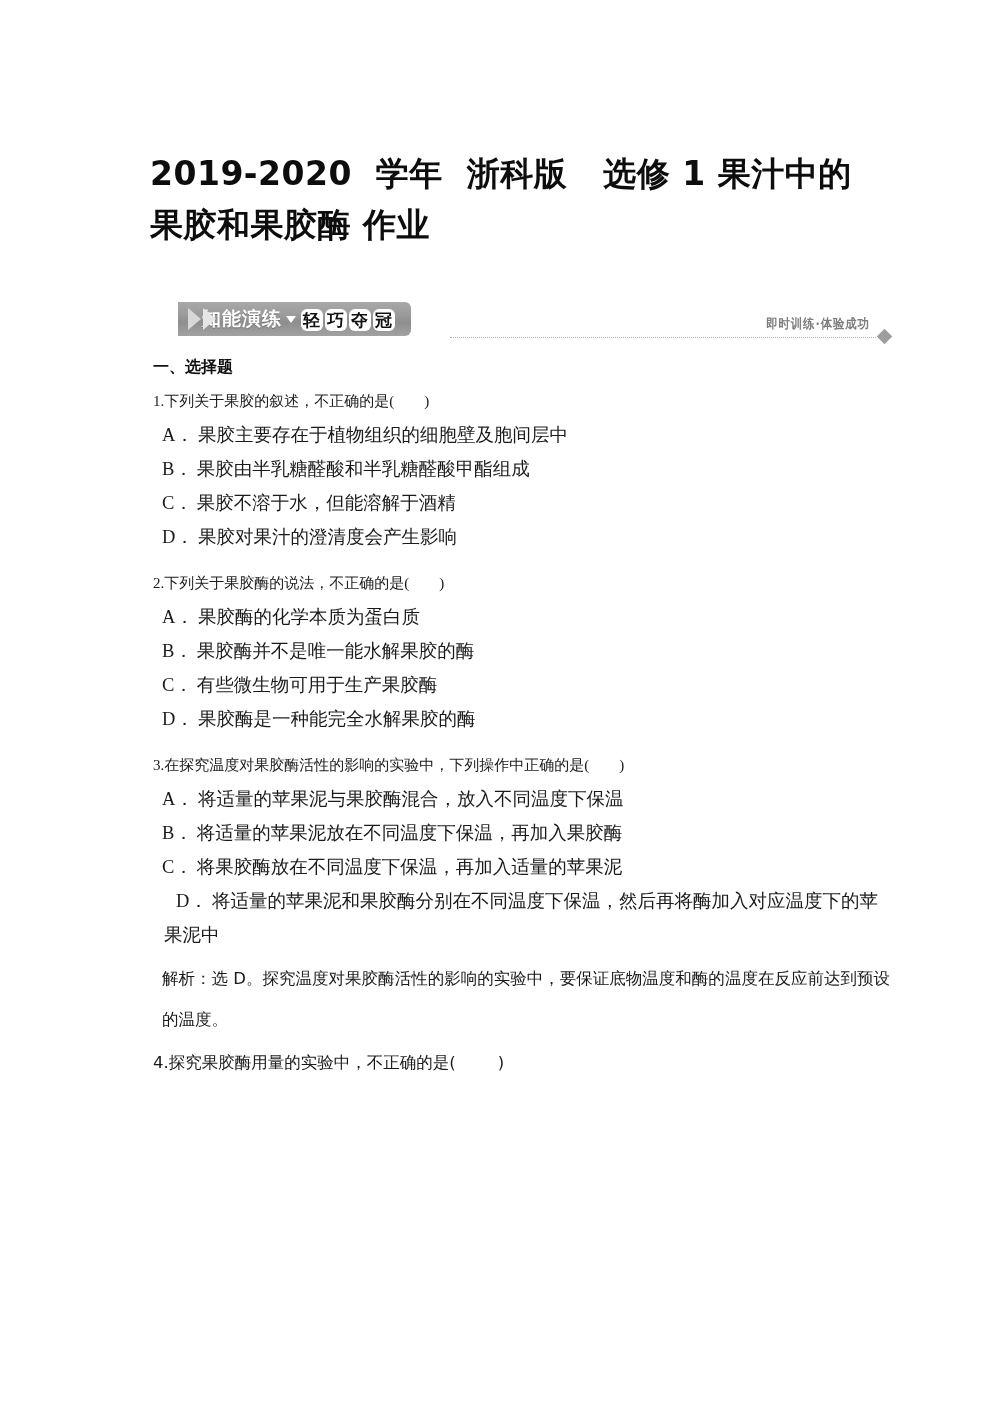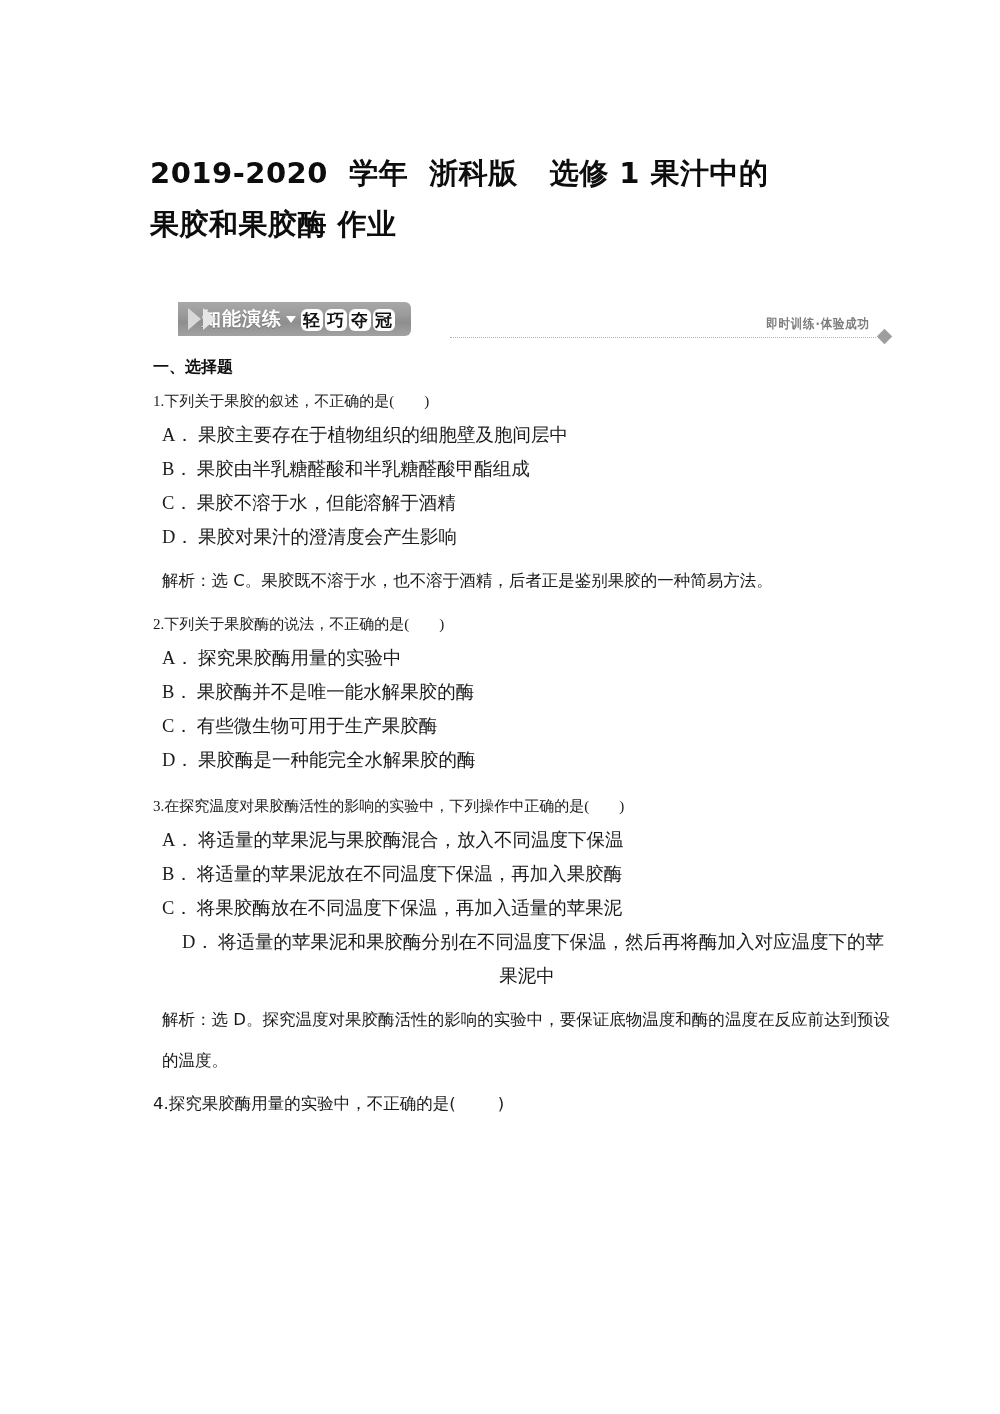--- a/index.html
+++ b/index.html
@@ -27,21 +27,21 @@
   }
 
   
   .doc-title {
     position: absolute;
     left: 150px;
     top: 148px;
     width: 740px;
     font-family: "DejaVu Sans", "Liberation Sans", sans-serif;
     font-weight: bold;
-    font-size: 29px;
+    font-size: 33px;
     line-height: 51px;
     letter-spacing: 0.5px;
     color: #0d0d0d;
   }
   .doc-title .ttl-line { display: block; white-space: pre; }
 
   
   .banner {
     position: absolute;
     left: 150px;
@@ -209,42 +209,41 @@
 
     <div class="sec-head">一、选择题</div>
 
     <div>
       <div class="q-line">1.下列关于果胶的叙述，不正确的是(        )</div>
       <div class="opt-line"><span class="opt-tag">A．</span><span>果胶主要存在于植物组织的细胞壁及胞间层中</span></div>
       <div class="opt-line"><span class="opt-tag">B．</span><span>果胶由半乳糖醛酸和半乳糖醛酸甲酯组成</span></div>
       <div class="opt-line"><span class="opt-tag">C．</span><span>果胶不溶于水，但能溶解于酒精</span></div>
       <div class="opt-line"><span class="opt-tag">D．</span><span>果胶对果汁的澄清度会产生影响</span></div>
       <div class="gap-sm"></div>
-      <div class="analysis">解析：选 C。果胶既不溶于水，也不溶于酒精，后者正是鉴别果胶的一种简易方法。</div>
     </div>
 
     <div class="gap-sm"></div>
 
     <div>
       <div class="q-line">2.下列关于果胶酶的说法，不正确的是(        )</div>
-      <div class="opt-line"><span class="opt-tag">A．</span><span>探究果胶酶用量的实验中</span></div>
+      <div class="opt-line"><span class="opt-tag">A．</span><span>果胶酶的化学本质为蛋白质</span></div>
       <div class="opt-line"><span class="opt-tag">B．</span><span>果胶酶并不是唯一能水解果胶的酶</span></div>
       <div class="opt-line"><span class="opt-tag">C．</span><span>有些微生物可用于生产果胶酶</span></div>
       <div class="opt-line"><span class="opt-tag">D．</span><span>果胶酶是一种能完全水解果胶的酶</span></div>
       <div class="gap-sm"></div>
     </div>
 
     <div class="gap-sm"></div>
 
     <div>
       <div class="q-line">3.在探究温度对果胶酶活性的影响的实验中，下列操作中正确的是(        )</div>
       <div class="opt-line"><span class="opt-tag">A．</span><span>将适量的苹果泥与果胶酶混合，放入不同温度下保温</span></div>
       <div class="opt-line"><span class="opt-tag">B．</span><span>将适量的苹果泥放在不同温度下保温，再加入果胶酶</span></div>
       <div class="opt-line"><span class="opt-tag">C．</span><span>将果胶酶放在不同温度下保温，再加入适量的苹果泥</span></div>
-      <div class="opt-line" style="margin-left:14px;text-indent:12px;text-align:center;"><span class="opt-tag">D．</span><span>将适量的苹果泥和果胶酶分别在不同温度下保温，然后再将酶加入对应温度下的苹果泥中</span></div>
+      <div class="opt-line" style="margin-left:14px;text-indent:12px;"><span class="opt-tag">D．</span><span>将适量的苹果泥和果胶酶分别在不同温度下保温，然后再将酶加入对应温度下的苹果泥中</span></div>
       <div class="gap-sm"></div>
       <div class="analysis">解析：选 D。探究温度对果胶酶活性的影响的实验中，要保证底物温度和酶的温度在反应前达到预设的温度。</div>
     </div>
 
     <div class="gap-sm"></div>
 
     <div>
       <div class="analysis" style="margin-left:3px;line-height:34px;">4.探究果胶酶用量的实验中，不正确的是(        )</div>
     </div>
 

